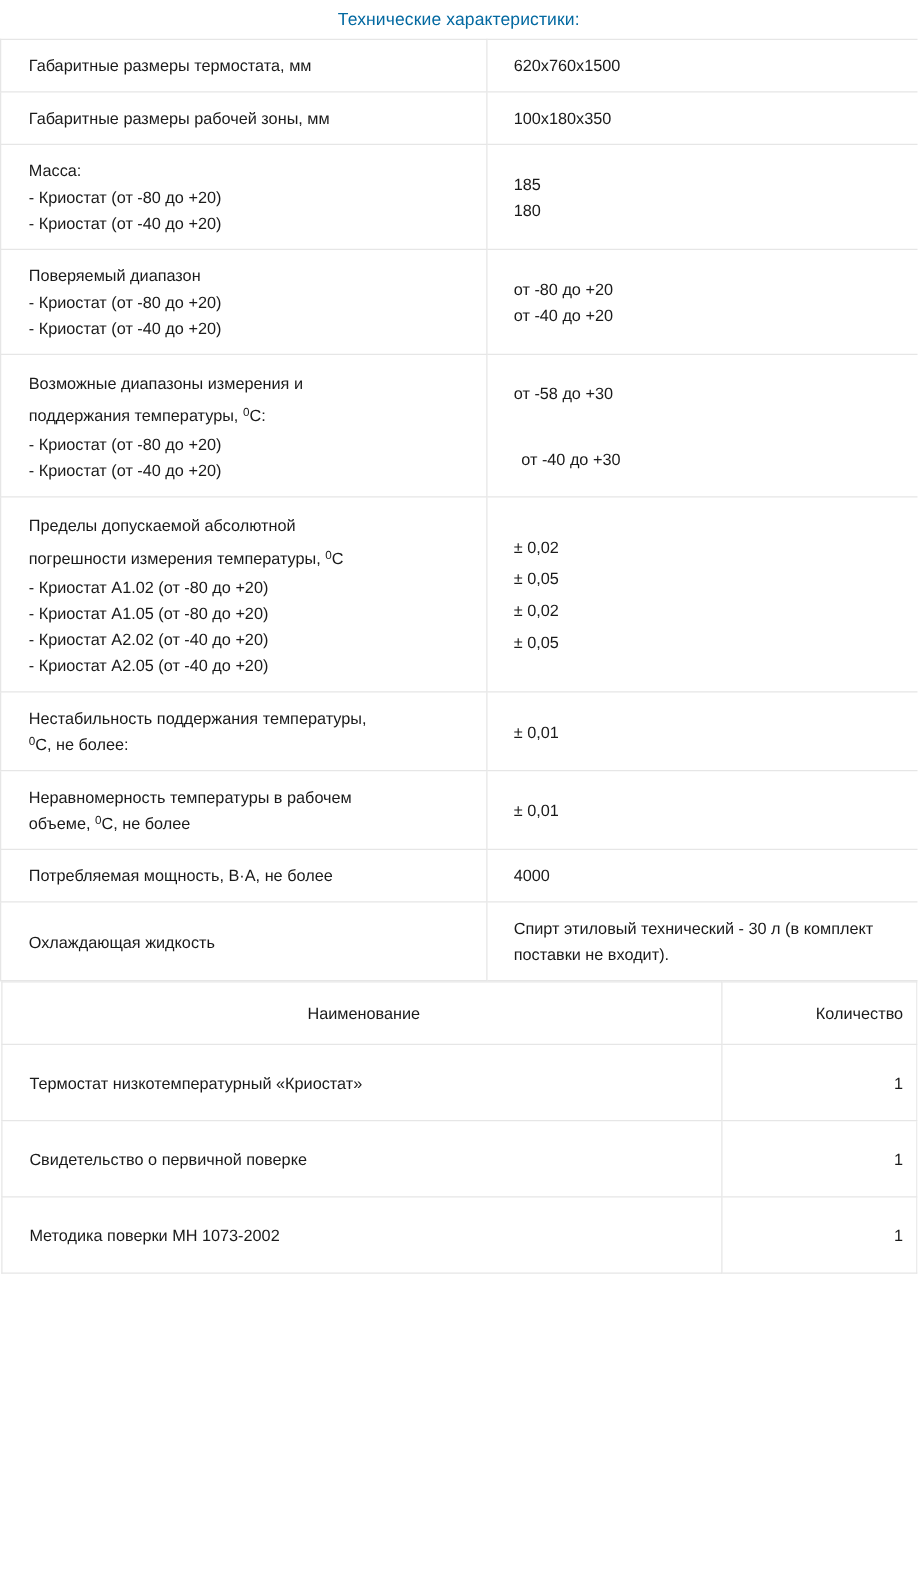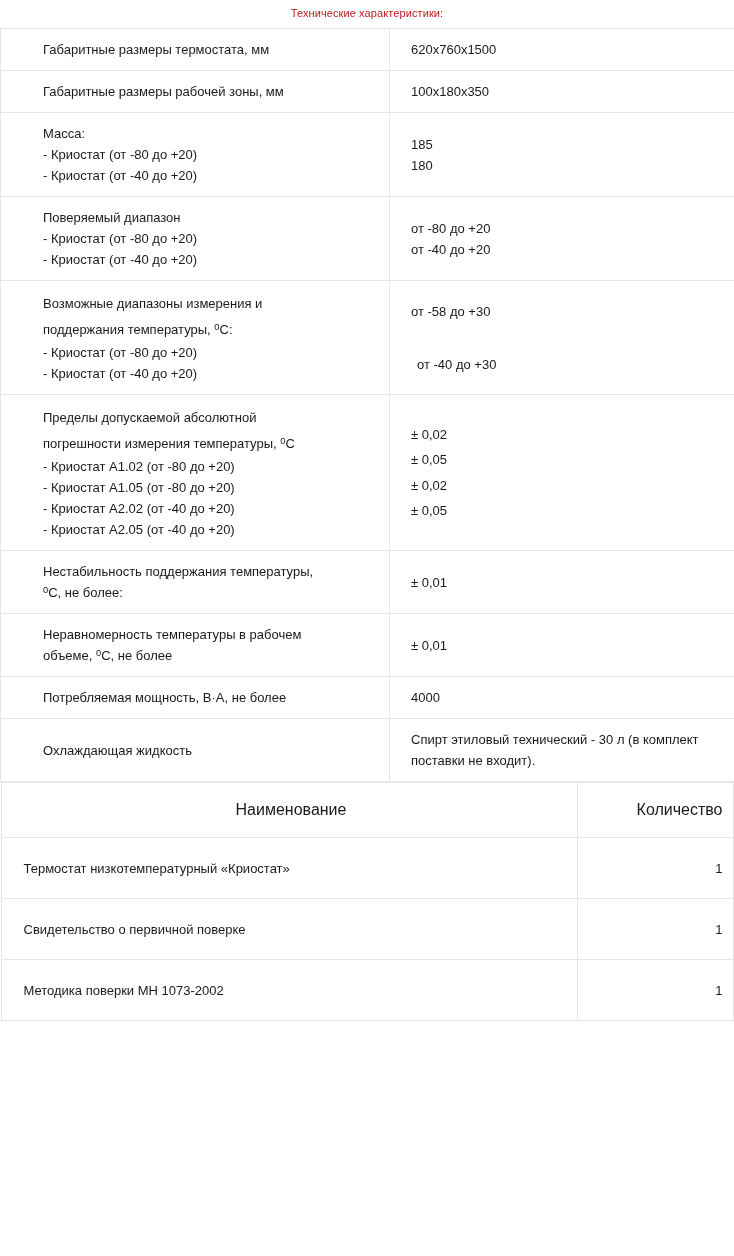--- a/index.html
+++ b/index.html
@@ -13,22 +13,22 @@
     font-family: "Liberation Sans", sans-serif;
     color: #1a1a1a;
     overflow: hidden;
   }
   .page {
     width: 734px;
     position: relative;
   }
   .section-heading {
     text-align: center;
-    color: #b91c1c;
-    font-size: 11px;
+    color: #0369a1;
+    font-size: 14px;
     font-weight: 400;
     line-height: 1;
     padding: 8px 0 9px 0;
     letter-spacing: 0.1px;
   }
   .spec-table, .kit-table {
     border-collapse: collapse;
     table-layout: fixed;
     margin: 0 auto;
     background: #fff;
@@ -60,30 +60,29 @@
     padding: 14px 18px 14px 22px;
   }
   .kit-table th.kit-qty, .kit-table td.kit-qty {
     width: 135px;
     padding: 14px 10px;
     text-align: right;
   }
   .kit-table th {
     text-align: center;
     font-weight: 400;
-    font-size: 16px;
+    font-size: 13px;
     padding-top: 20px;
     padding-bottom: 20px;
   }
   .kit-table td {
     height: 32px;
   }
   .lines > span {
     display: block;
-    margin-left: 20px;
   }
   .lines > span.loose {
     line-height: 1.95;
   }
   .val-lines > span {
     display: block;
     line-height: 1.62;
   }
   .val-lines.wide > span {
     line-height: 1.95;

